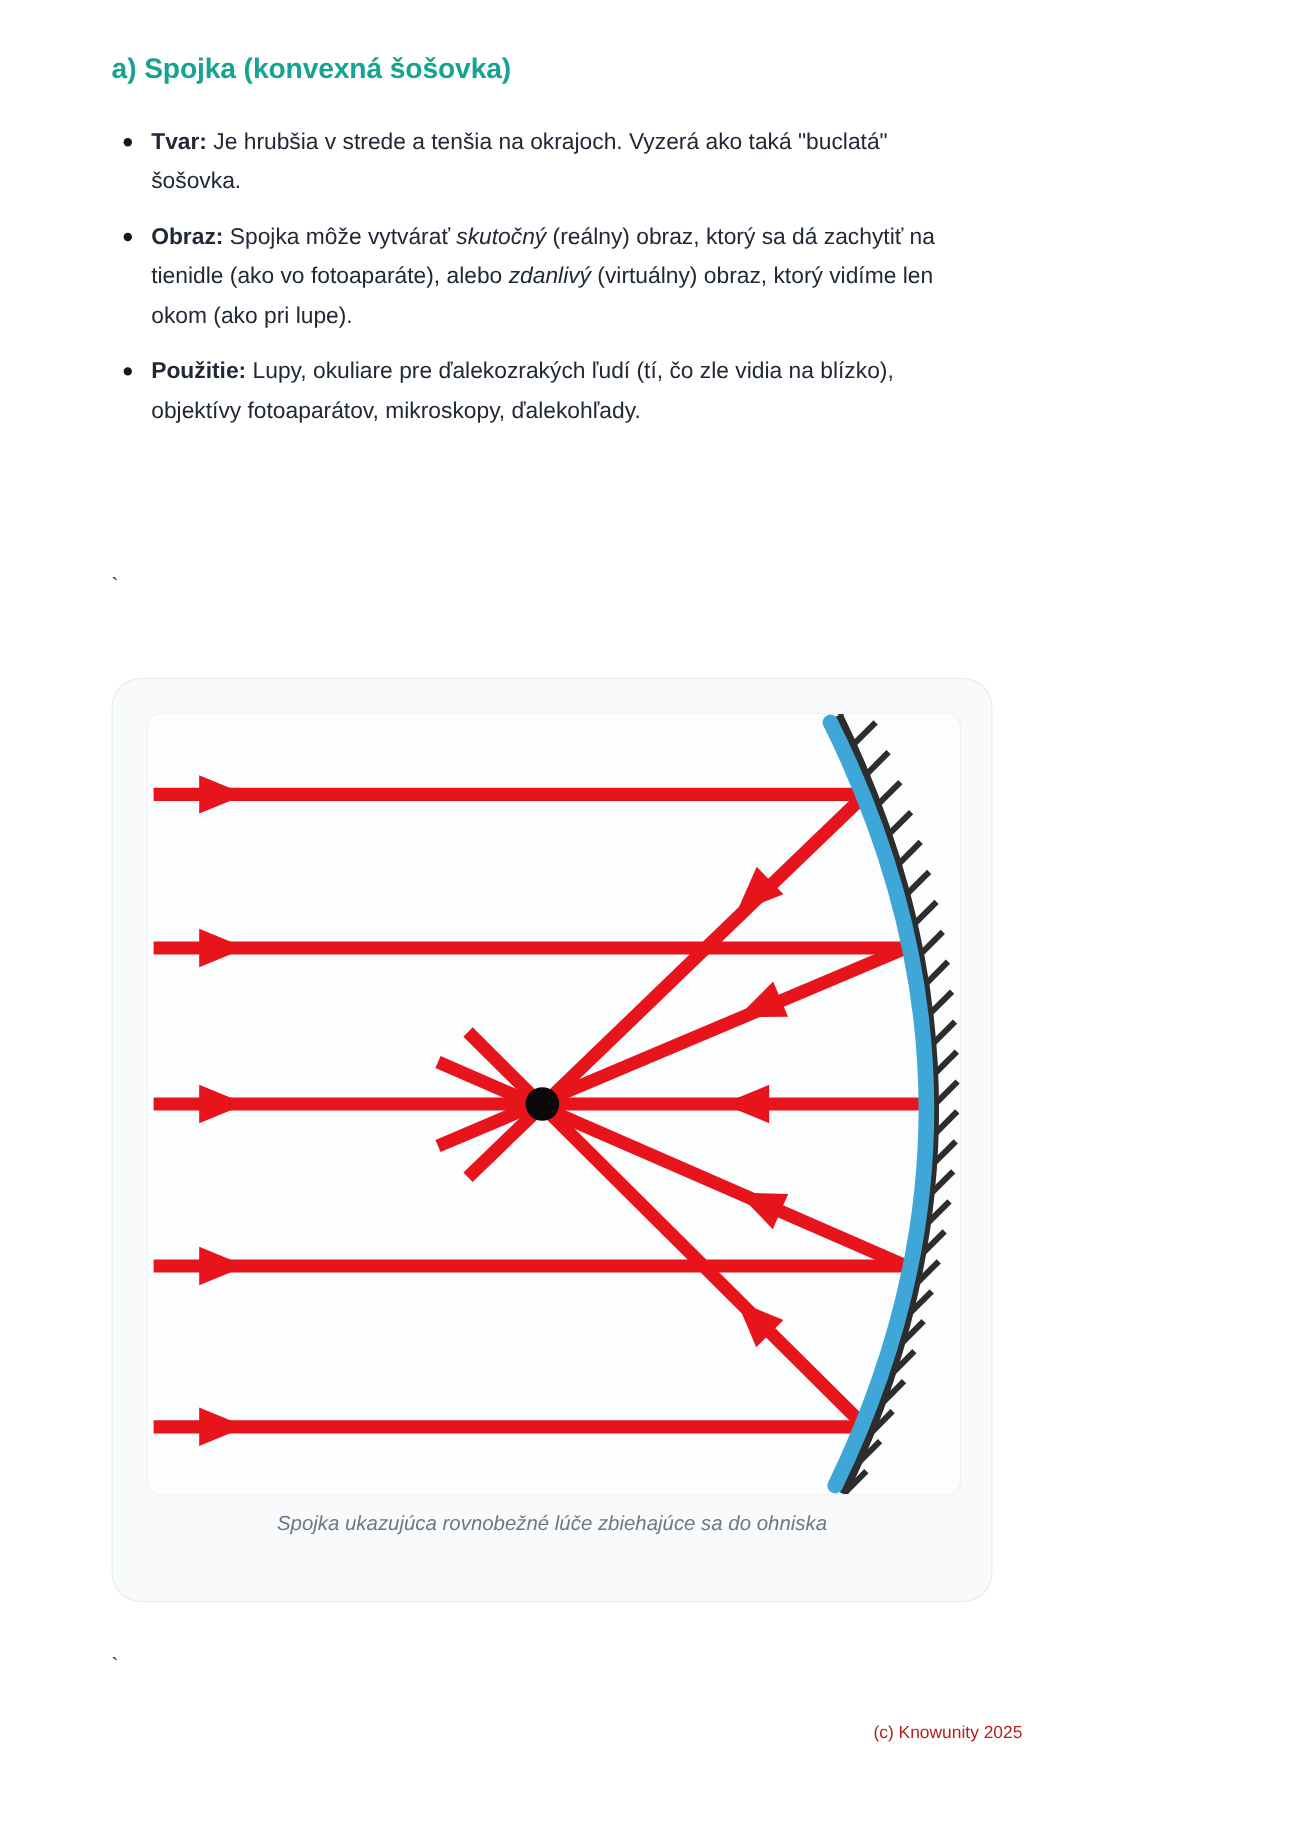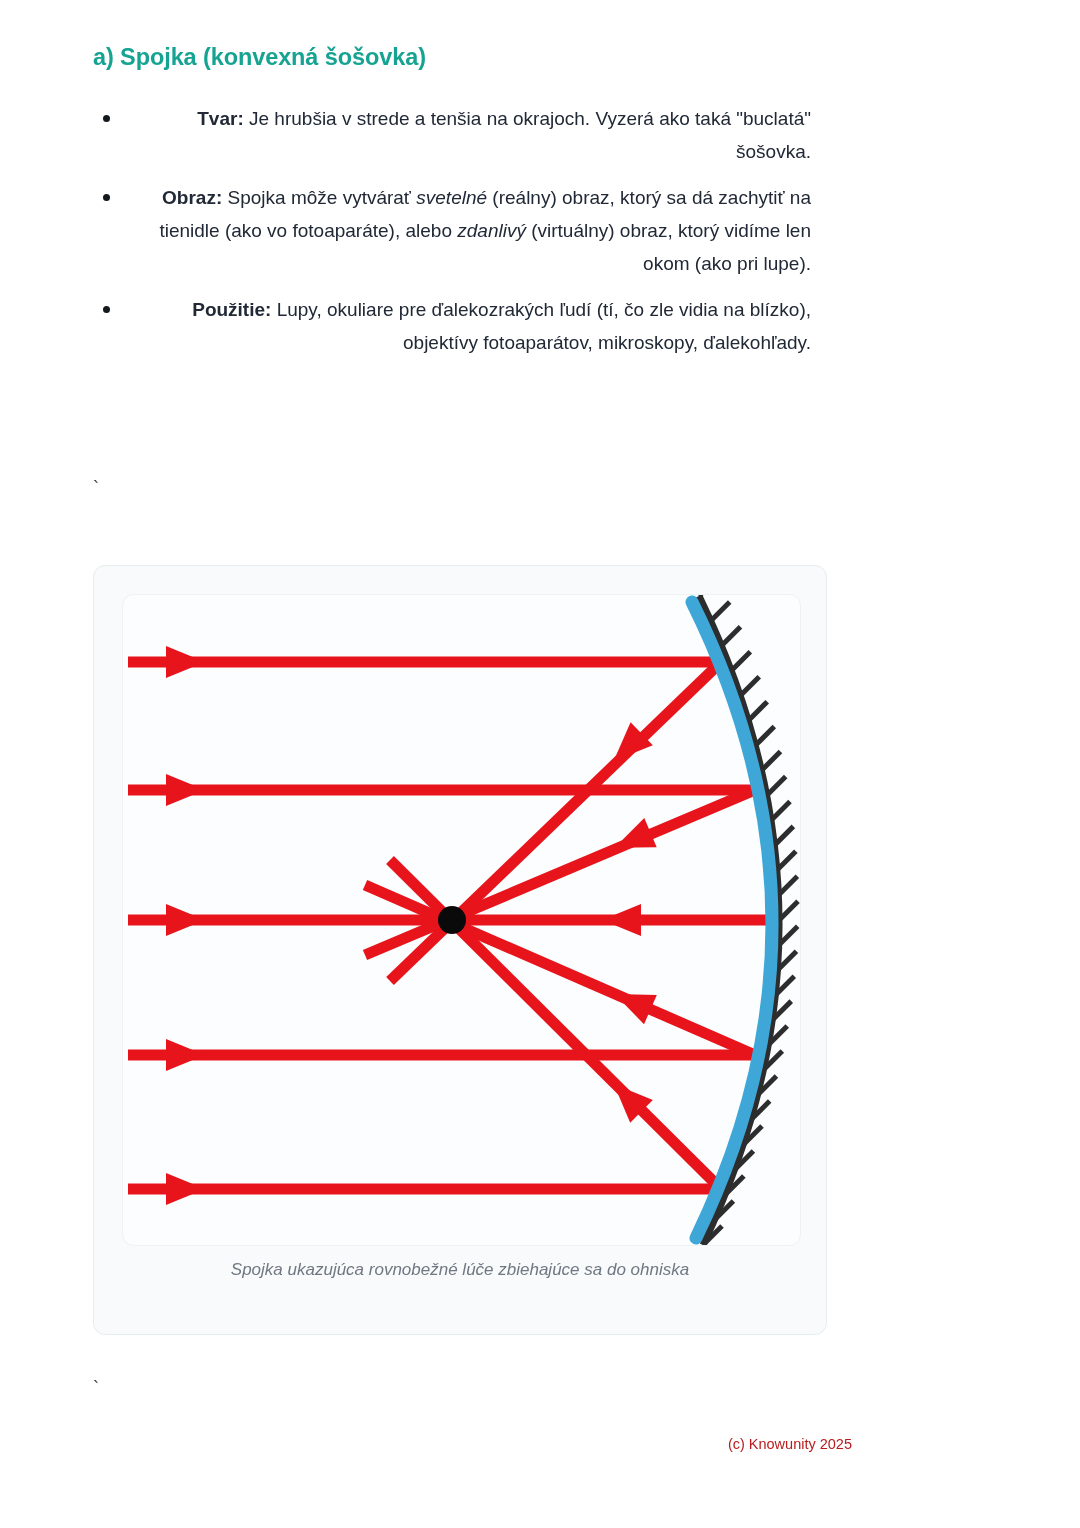--- a/index.html
+++ b/index.html
@@ -12,21 +12,21 @@
     position:absolute;left:976px;top:47px;width:53px;height:1431px;
     background:#e9f4f1;border-left:4px solid #b5d8d0;border-top:1px solid #d7ebe6;
   }
   
   .heading{
     position:absolute;left:93px;top:44px;margin:0;
     font-size:23.5px;font-weight:700;color:#16a392;letter-spacing:-0.1px;
   }
   
   .bullets{
-    position:absolute;left:99px;top:102px;width:712px;margin:0;padding:0;list-style:none;text-align:right;
+    position:absolute;left:99px;top:102px;width:712px;margin:0;padding:0;list-style:none;
   }
   .bullets li{
     position:relative;padding-left:27px;margin-bottom:13px;
     font-size:19px;line-height:33px;color:#212936;
   }
   .bullets li::before{
     content:"";position:absolute;left:4px;top:13px;width:7px;height:7px;border-radius:50%;background:#14181f;
   }
   .bullets strong{font-weight:700;}
   .bullets em{font-style:italic;}
@@ -35,21 +35,21 @@
     padding:0 9px;margin:0 3px;font-family:"Liberation Mono",monospace;
     font-size:15px;line-height:24px;color:#0f9c8d;vertical-align:baseline;
   }
   
   .stray{position:absolute;left:93px;font-size:18px;color:#3a3f46;}
   .stray-top{top:478px;}
   .stray-bottom{top:1378px;}
   
   .figure-card{
     position:absolute;left:93px;top:565px;width:734px;height:770px;margin:0;
-    background:#f8fafb;border:1px solid #e4eeec;border-radius:12px;box-sizing:border-box;
+    background:#f8fafb;border:1px solid #e4eeec;border-radius:24px;box-sizing:border-box;
   }
   .figure-panel{
     position:absolute;left:28px;top:28px;width:679px;height:652px;
     background:#fcfdfe;border:1px solid #eef2f3;border-radius:12px;box-sizing:border-box;overflow:hidden;
   }
   .figure-panel svg{position:absolute;left:0;top:0;}
   .figure-caption{
     position:absolute;left:0;right:0;top:694px;text-align:center;
     font-style:italic;font-size:17px;color:#6f7882;
   }
@@ -62,21 +62,21 @@
 <body>
 
 <div class="page">
 
   <div class="accent-bar"></div>
 
   <h1 class="heading">a) Spojka (konvexná šošovka)</h1>
 
   <ul class="bullets" id="bullets">
       <li><strong>Tvar:</strong><span> Je hrubšia v strede a tenšia na okrajoch. Vyzerá ako taká "buclatá" šošovka.</span></li>
-      <li><strong>Obraz:</strong><span> Spojka môže vytvárať </span><em>svetelné</em><span> (reálny) obraz, ktorý sa dá zachytiť na tienidle (ako vo fotoaparáte), alebo </span><em>zdanlivý</em><span> (virtuálny) obraz, ktorý vidíme len okom (ako pri lupe).</span></li>
+      <li><strong>Obraz:</strong><span> Spojka môže vytvárať </span><em>skutočný</em><span> (reálny) obraz, ktorý sa dá zachytiť na tienidle (ako vo fotoaparáte), alebo </span><em>zdanlivý</em><span> (virtuálny) obraz, ktorý vidíme len okom (ako pri lupe).</span></li>
       <li><strong>Použitie:</strong><span> Lupy, okuliare pre ďalekozrakých ľudí (tí, čo zle vidia na blízko), objektívy fotoaparátov, mikroskopy, ďalekohľady.</span></li>
     </ul>
 
   <div class="stray stray-top">`</div>
 
   <figure class="figure-card">
     <div class="figure-panel">
       <svg id="diagram" xmlns="http://www.w3.org/2000/svg" width="679" height="652" viewBox="0 0 679 652">
           <line x1="5" y1="67" x2="598" y2="67" stroke="#e8141b" stroke-width="11"></line>
           <polygon points="82.0,67.0 43.0,83.0 43.0,51.0" fill="#e8141b"></polygon>

